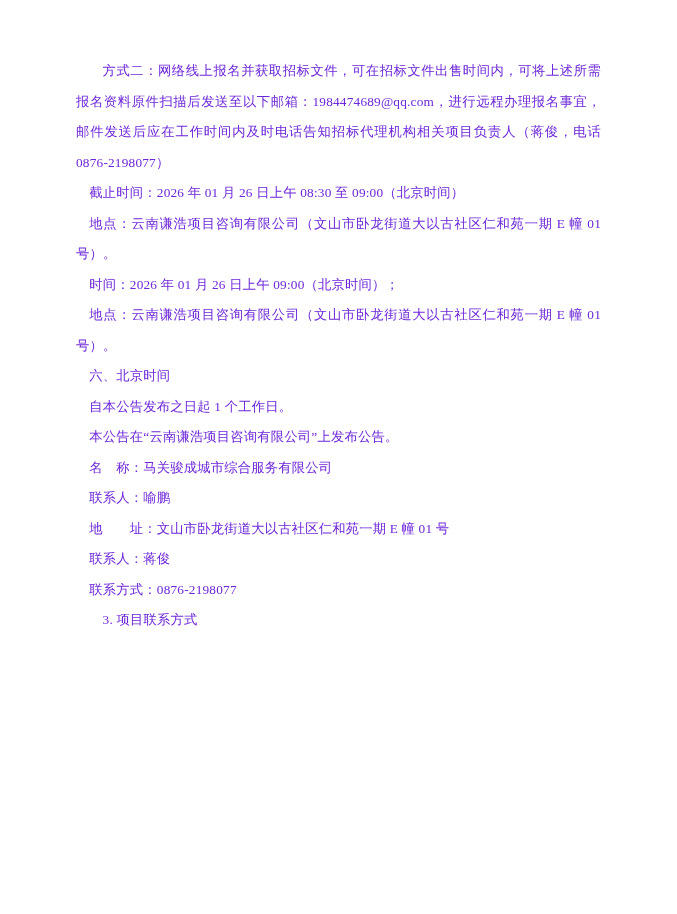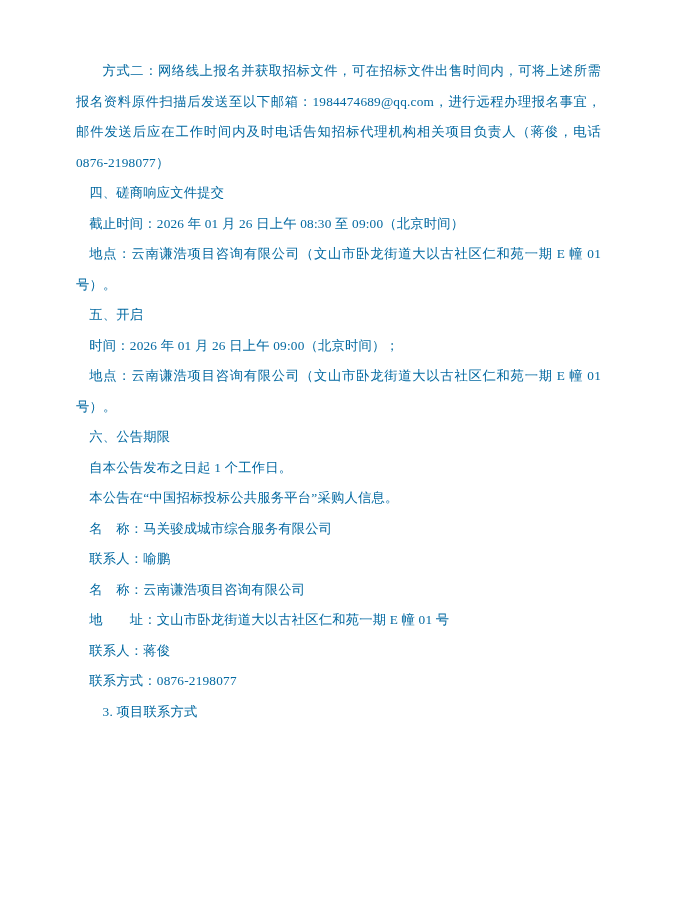--- a/index.html
+++ b/index.html
@@ -25,21 +25,21 @@
   .doc-body {
     font-size: 13.3px;
     line-height: 1.0;
   }
   p.para {
     margin: 0 0 0 0;
     padding: 0;
     font-size: 13.3px;
     line-height: 30.5px;
     letter-spacing: 0.2px;
-    color: #0369a1;
+    color: #6d28d9;
     text-align: justify;
     text-justify: inter-ideograph;
     white-space: pre-wrap;
   }
   p.indent2 {
     text-indent: 2em;
   }
   p.indent1 {
     text-indent: 1em;
   }
@@ -57,49 +57,46 @@
 </style>
 </head>
 <body>
 
 <div class="page">
   <div class="doc-body">
 
     <p class="para indent2 block-multi">方式二：网络线上报名并获取招标文件，可在招标文件出售时间内，可将上述所需报名资料原件扫描后发送至以下邮箱：1984474689@qq.com，进行远程办理报名事宜，邮件发送后应在工作时间内及时电话告知招标代理机构相关项目负责人（蒋俊，电话 0876-2198077）</p>
 
 
-    <p class="para indent1">四、磋商响应文件提交</p>
 
     <p class="para indent1">截止时间：2026 年 01 月 26 日上午 08:30 至 09:00（北京时间）</p>
 
     <p class="para indent1">地点：云南谦浩项目咨询有限公司（文山市卧龙街道大以古社区仁和苑一期 E 幢 01 号）。</p>
 
-    <p class="para indent1">五、开启</p>
 
     <p class="para indent1">时间：2026 年 01 月 26 日上午 09:00（北京时间）；</p>
 
     <p class="para indent1">地点：云南谦浩项目咨询有限公司（文山市卧龙街道大以古社区仁和苑一期 E 幢 01 号）。</p>
 
-    <p class="para indent1">六、公告期限</p>
+    <p class="para indent1">六、北京时间</p>
 
     <p class="para indent1">自本公告发布之日起 1 个工作日。</p>
 
 
-    <p class="para indent1">本公告在“中国招标投标公共服务平台”采购人信息。</p>
+    <p class="para indent1">本公告在“云南谦浩项目咨询有限公司”上发布公告。</p>
 
 
 
     <p class="para indent1">名　称：马关骏成城市综合服务有限公司</p>
 
 
     <p class="para indent1">联系人：喻鹏</p>
 
 
 
-    <p class="para indent1">名　称：云南谦浩项目咨询有限公司</p>
 
     <p class="para indent1">地　　址：文山市卧龙街道大以古社区仁和苑一期 E 幢 01 号</p>
 
     <p class="para indent1">联系人：蒋俊</p>
 
     <p class="para indent1">联系方式：0876-2198077</p>
 
     <p class="para indent2">3. 项目联系方式</p>
 
   </div>

